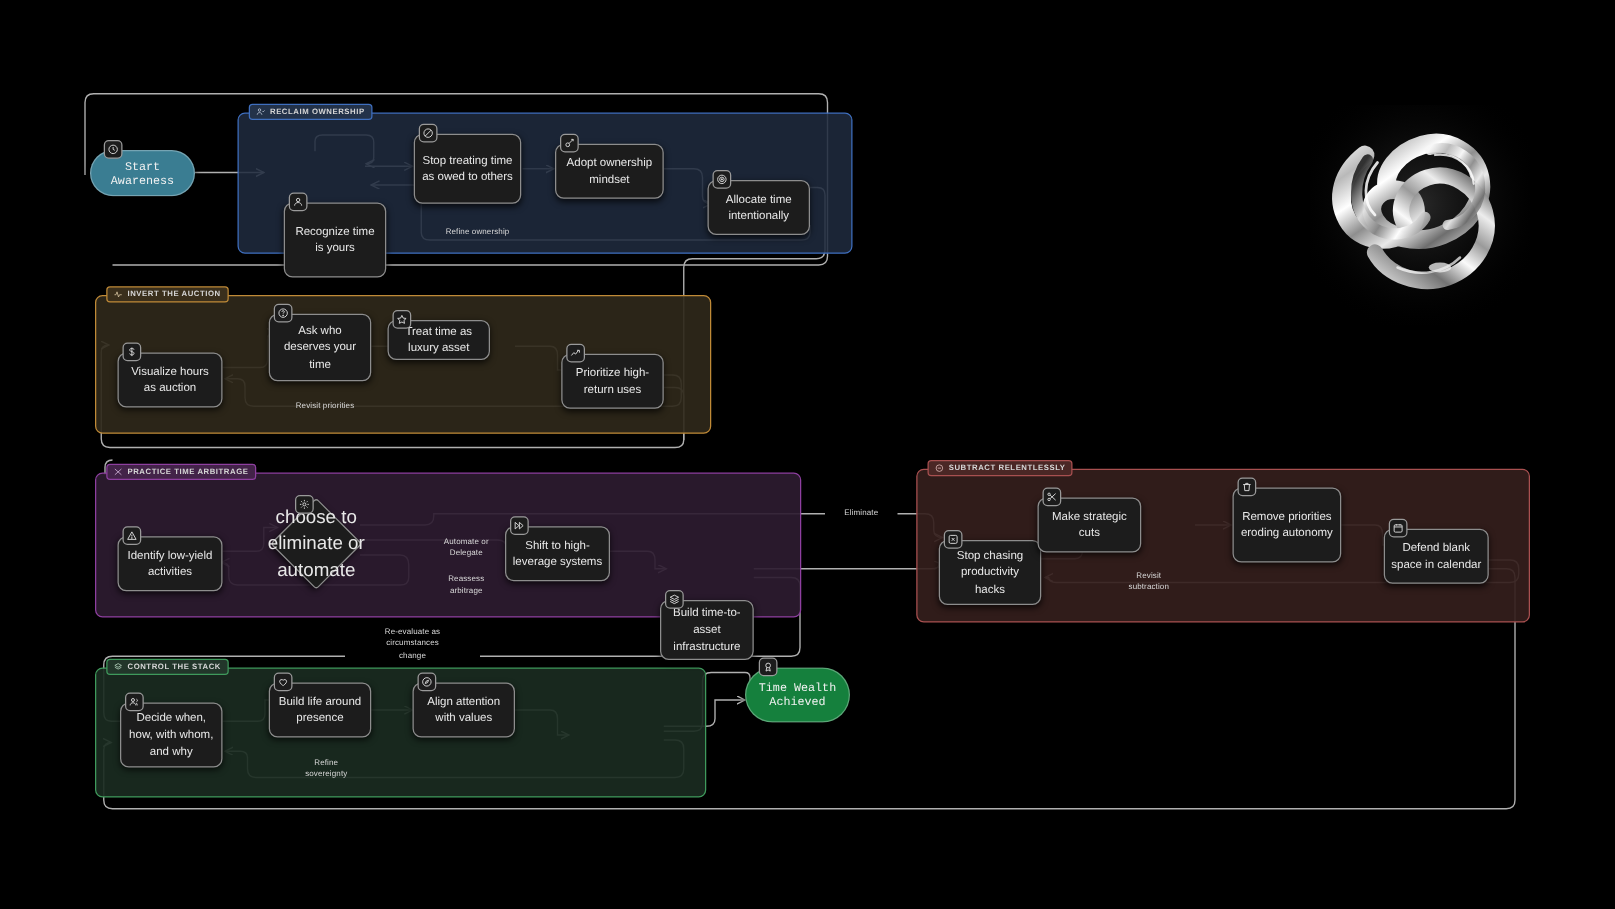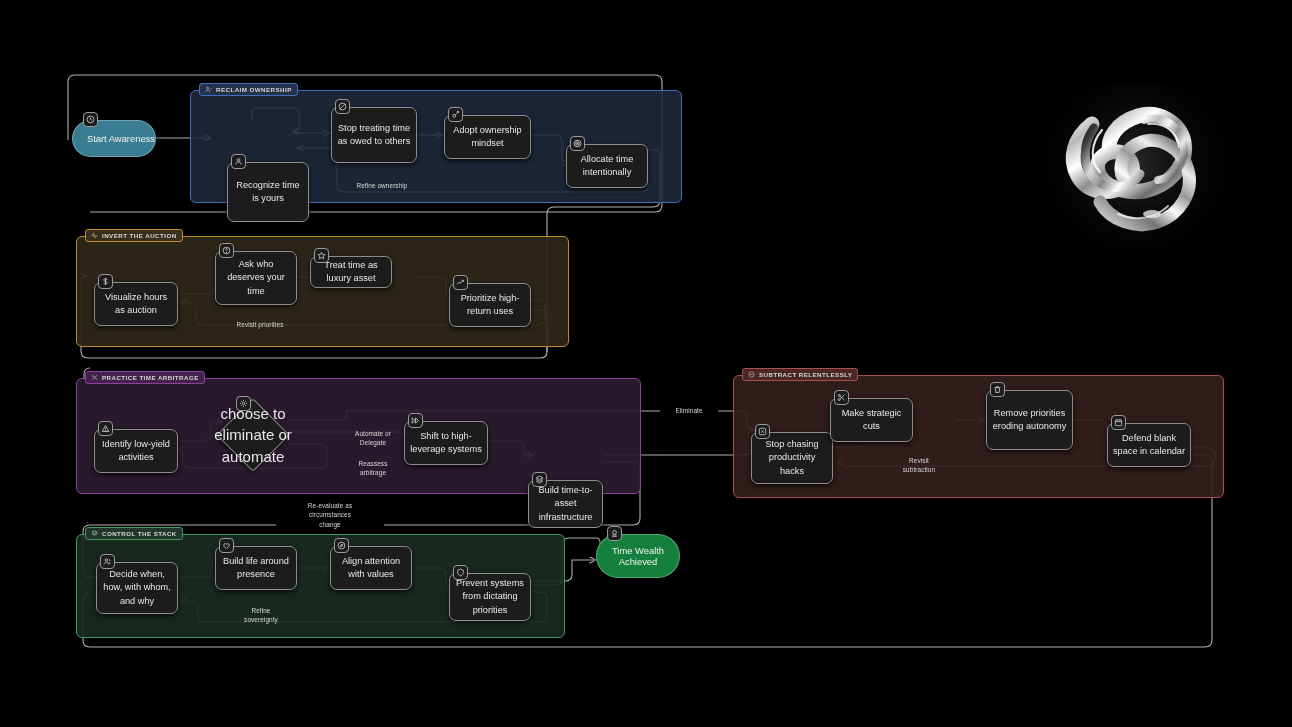--- a/index.html
+++ b/index.html
@@ -61,20 +61,21 @@
 
   .pill {
     position:absolute;
     border-radius: 999px;
     display:flex; align-items:center; justify-content:flex-end;
     text-align:center;
     font-size: 9.4px;
     color: #f2f2f2;
     border: 1.3px solid rgba(255,255,255,.30);
     box-shadow: 0 2px 6px rgba(0,0,0,.8);
+    font-family: Liberation Mono, monospace;
   }
   .pill .node-icon { left: 10px; top: -9px; }
 
   .diamond {
     position:absolute;
     background:#1c1c1c;
     border:1.3px solid #8d8d8d;
     transform: rotate(45deg);
     border-radius: 3px;
     box-shadow: 0 2px 5px rgba(0,0,0,.7);
@@ -444,28 +445,20 @@
   <div class="node" style="left:330px; top:546px; width:82px; height:44px;">
     <span class="node-icon">
       <svg viewBox="0 0 24 24" fill="none" stroke="#dcdcdc" stroke-width="2">
           <circle cx="12" cy="12" r="9"></circle>
           <path d="M15.5 8.5l-2 5-5 2 2-5z"></path>
         </svg>
     </span>
     <span>Align attention with values</span>
   </div>
 
-  <div class="node" style="left:449px; top:573px; width:82px; height:48px;">
-    <span class="node-icon">
-      <svg viewBox="0 0 24 24" fill="none" stroke="#dcdcdc" stroke-width="2">
-          <path d="M12 3l7.5 3v6c0 4.4-3.2 7.7-7.5 9-4.3-1.3-7.5-4.6-7.5-9V6z"></path>
-        </svg>
-    </span>
-    <span>Prevent systems from dictating priorities</span>
-  </div>
 
   <div class="elabel" style="left:232px; top:606px; width:58px;">Refine
 sovereignty</div>
 
   <div class="elabel dark" style="left:276px; top:501px; width:108px;">Re-evaluate as
 circumstances
 change</div>
 
   <div class="pill" style="left:596px; top:534px; width:84px; height:44px; background:#15803d;">
     <span class="node-icon">

